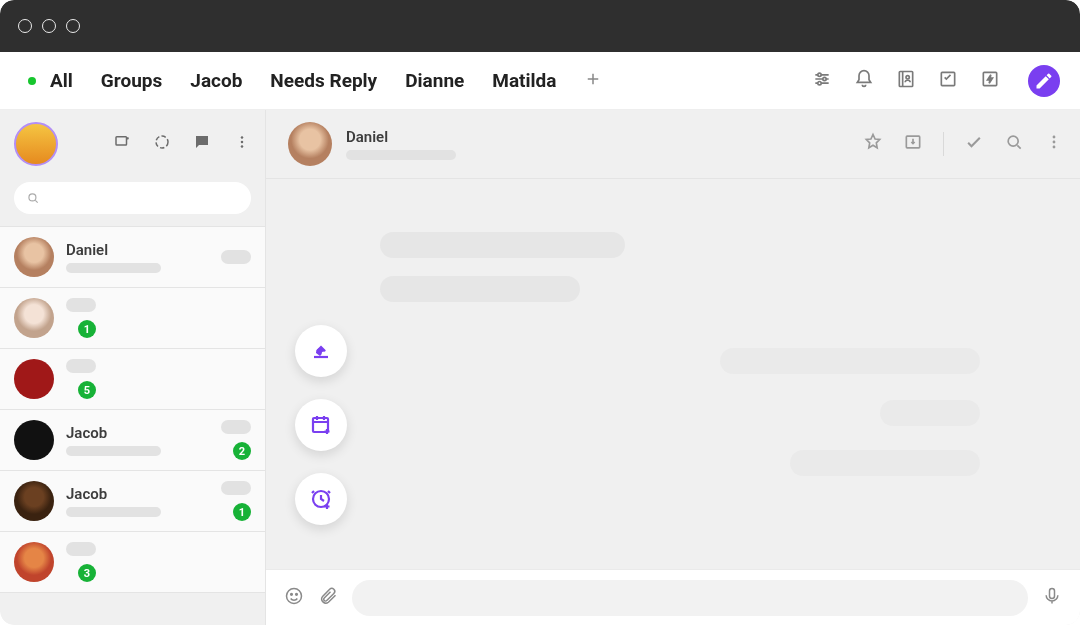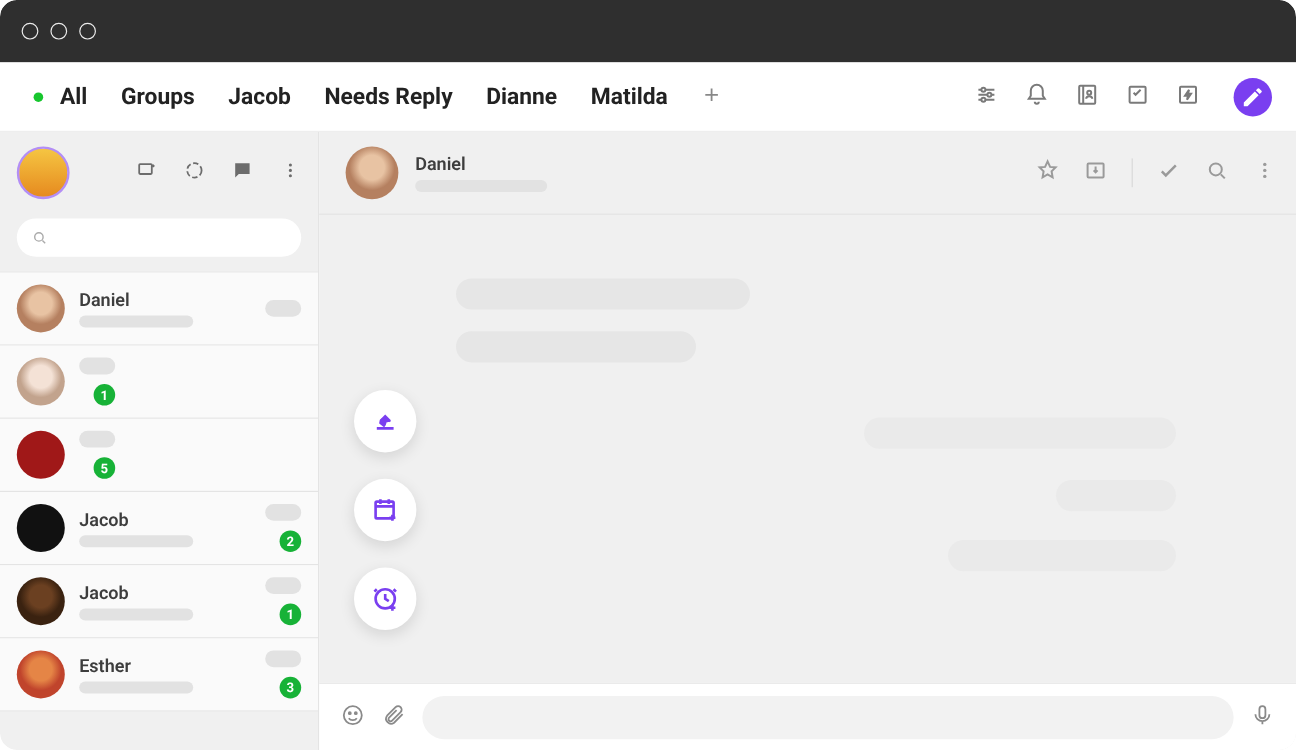--- a/index.html
+++ b/index.html
@@ -319,24 +319,20 @@
               <div class="name">Jacob</div>
               <div class="preview"></div>
             </div>
             <div class="right">
               <div class="timepill"></div>
               <div class="badge">1</div>
             </div>
           </div>
           <div class="convo">
             <div class="av av6"></div>
-            <div class="mid">
-              <div class="name">Esther</div>
-              <div class="preview"></div>
-            </div>
             <div class="right">
               <div class="timepill"></div>
               <div class="badge">3</div>
             </div>
           </div>
         </div>
     </div>
 
     <div class="chat">
       <div class="chat-header">

